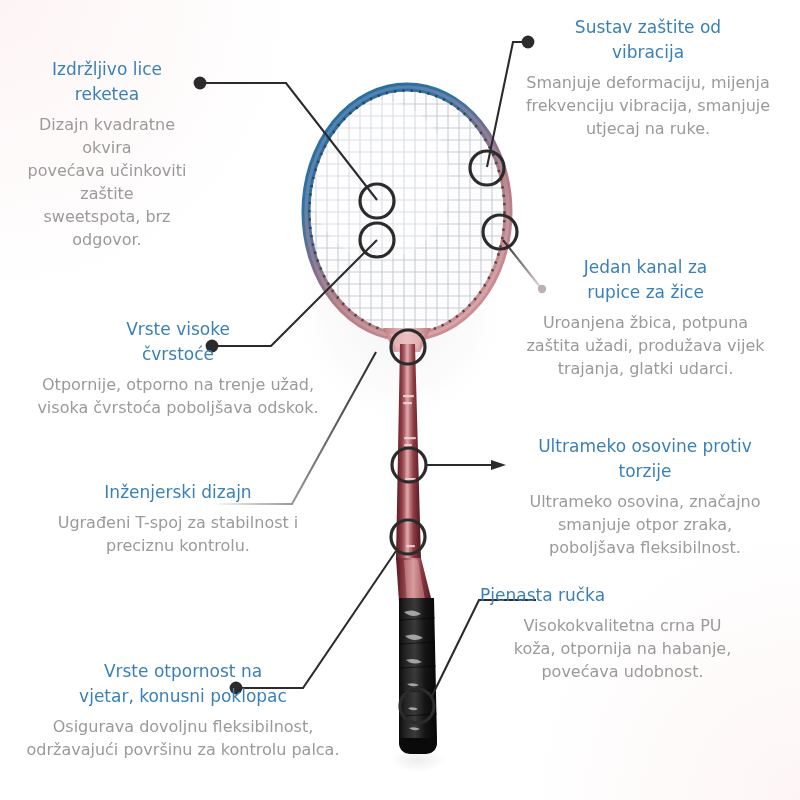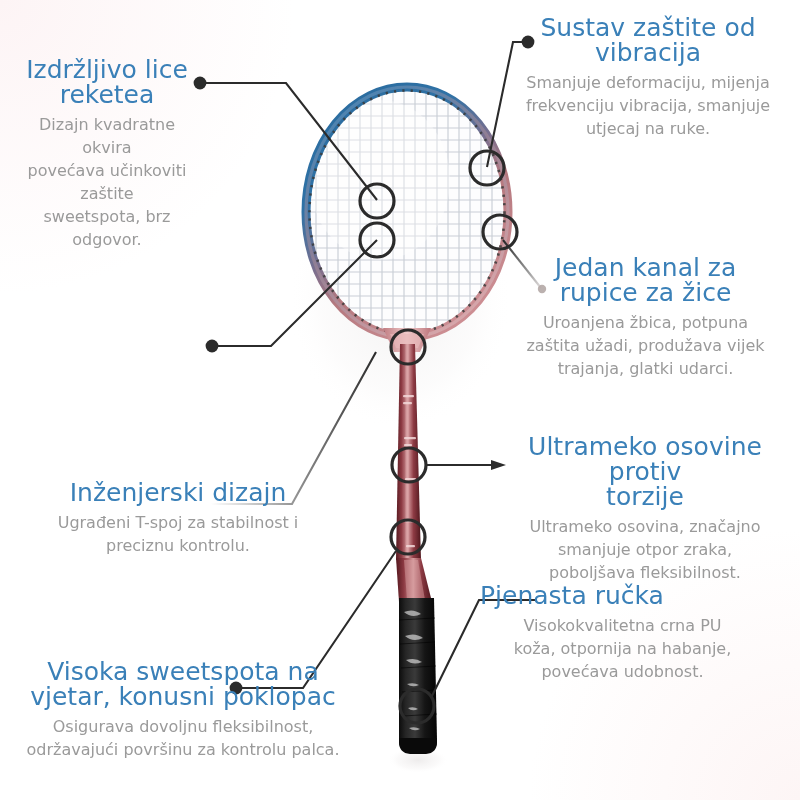--- a/index.html
+++ b/index.html
@@ -22,21 +22,21 @@
       radial-gradient(circle at 100% 100%, #fdf5f5 0%, rgba(253,245,245,0) 24%),
       #ffffff;
   }
 
   
   .callout {
     position: absolute;
   }
   .callout .title {
     color: #3a80b8;
-    font-size: 25px;
+    font-size: 17px;
     line-height: 25px;
     font-weight: 400;
     margin: 0 0 6px 0;
     white-space: pre-line;
   }
   .callout .body {
     color: #9a9a9a;
     font-size: 16px;
     line-height: 23px;
     font-weight: 400;
@@ -283,20 +283,26 @@
   </div>
 
   <div class="callout ta-center" id="c-strings">
     <p class="title ta-left" id="c-grommet-ti">Jedan kanal za
 rupice za žice</p>
     <p class="body">Uroanjena žbica, potpuna
 zaštita užadi, produžava vijek
 trajanja, glatki udarci.</p>
   </div>
 
+  <div class="callout ta-center" id="c-highstr">
+    <p class="title">Vrste visoke
+čvrstoće</p>
+    <p class="body">Otpornije, otporno na trenje užad,
+visoka čvrstoća poboljšava odskok.</p>
+  </div>
 
   <div class="callout ta-center" id="c-engineer">
     <p class="title">Inženjerski dizajn</p>
     <p class="body">Ugrađeni T-spoj za stabilnost i
 preciznu kontrolu.</p>
   </div>
 
   <div class="callout ta-center" id="c-torsion">
     <p class="title">Ultrameko osovine protiv
 torzije</p>
@@ -306,19 +312,19 @@
   </div>
 
   <div class="callout ta-center" id="c-foam">
     <p class="title ta-left">Pjenasta ručka</p>
     <p class="body">Visokokvalitetna crna PU
 koža, otpornija na habanje,
 povećava udobnost.</p>
   </div>
 
   <div class="callout ta-center" id="c-wind">
-    <p class="title">Visoka sweetspota na
+    <p class="title">Vrste otpornost na
 vjetar, konusni poklopac</p>
     <p class="body">Osigurava dovoljnu fleksibilnost,
 održavajući površinu za kontrolu palca.</p>
   </div>
 
 </div>
 
 </body></html>

